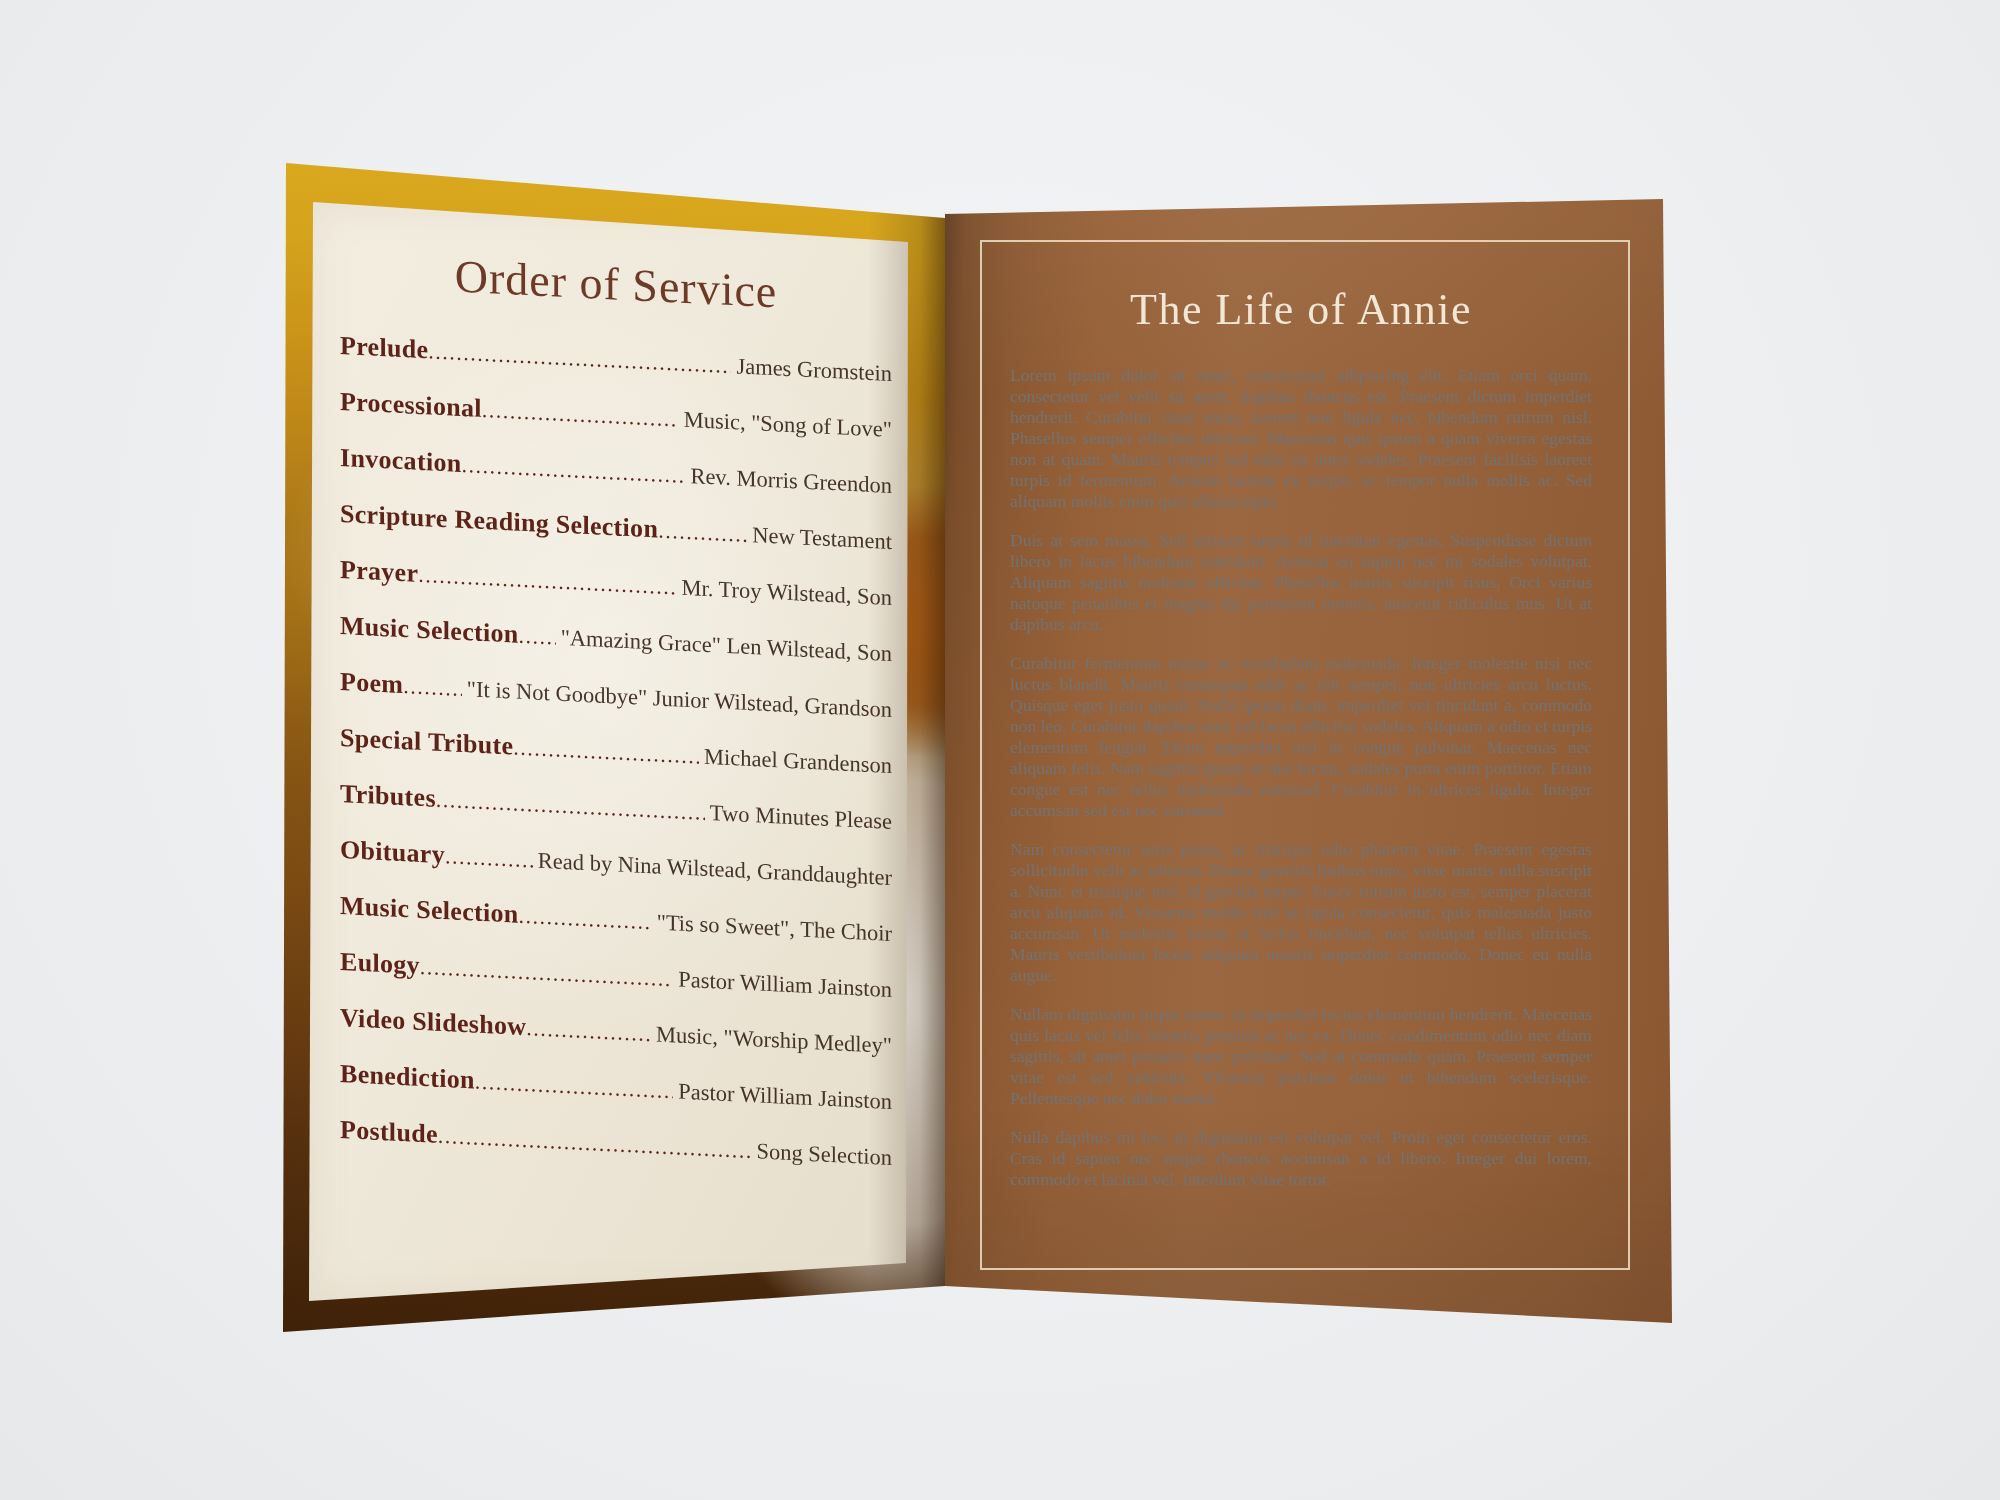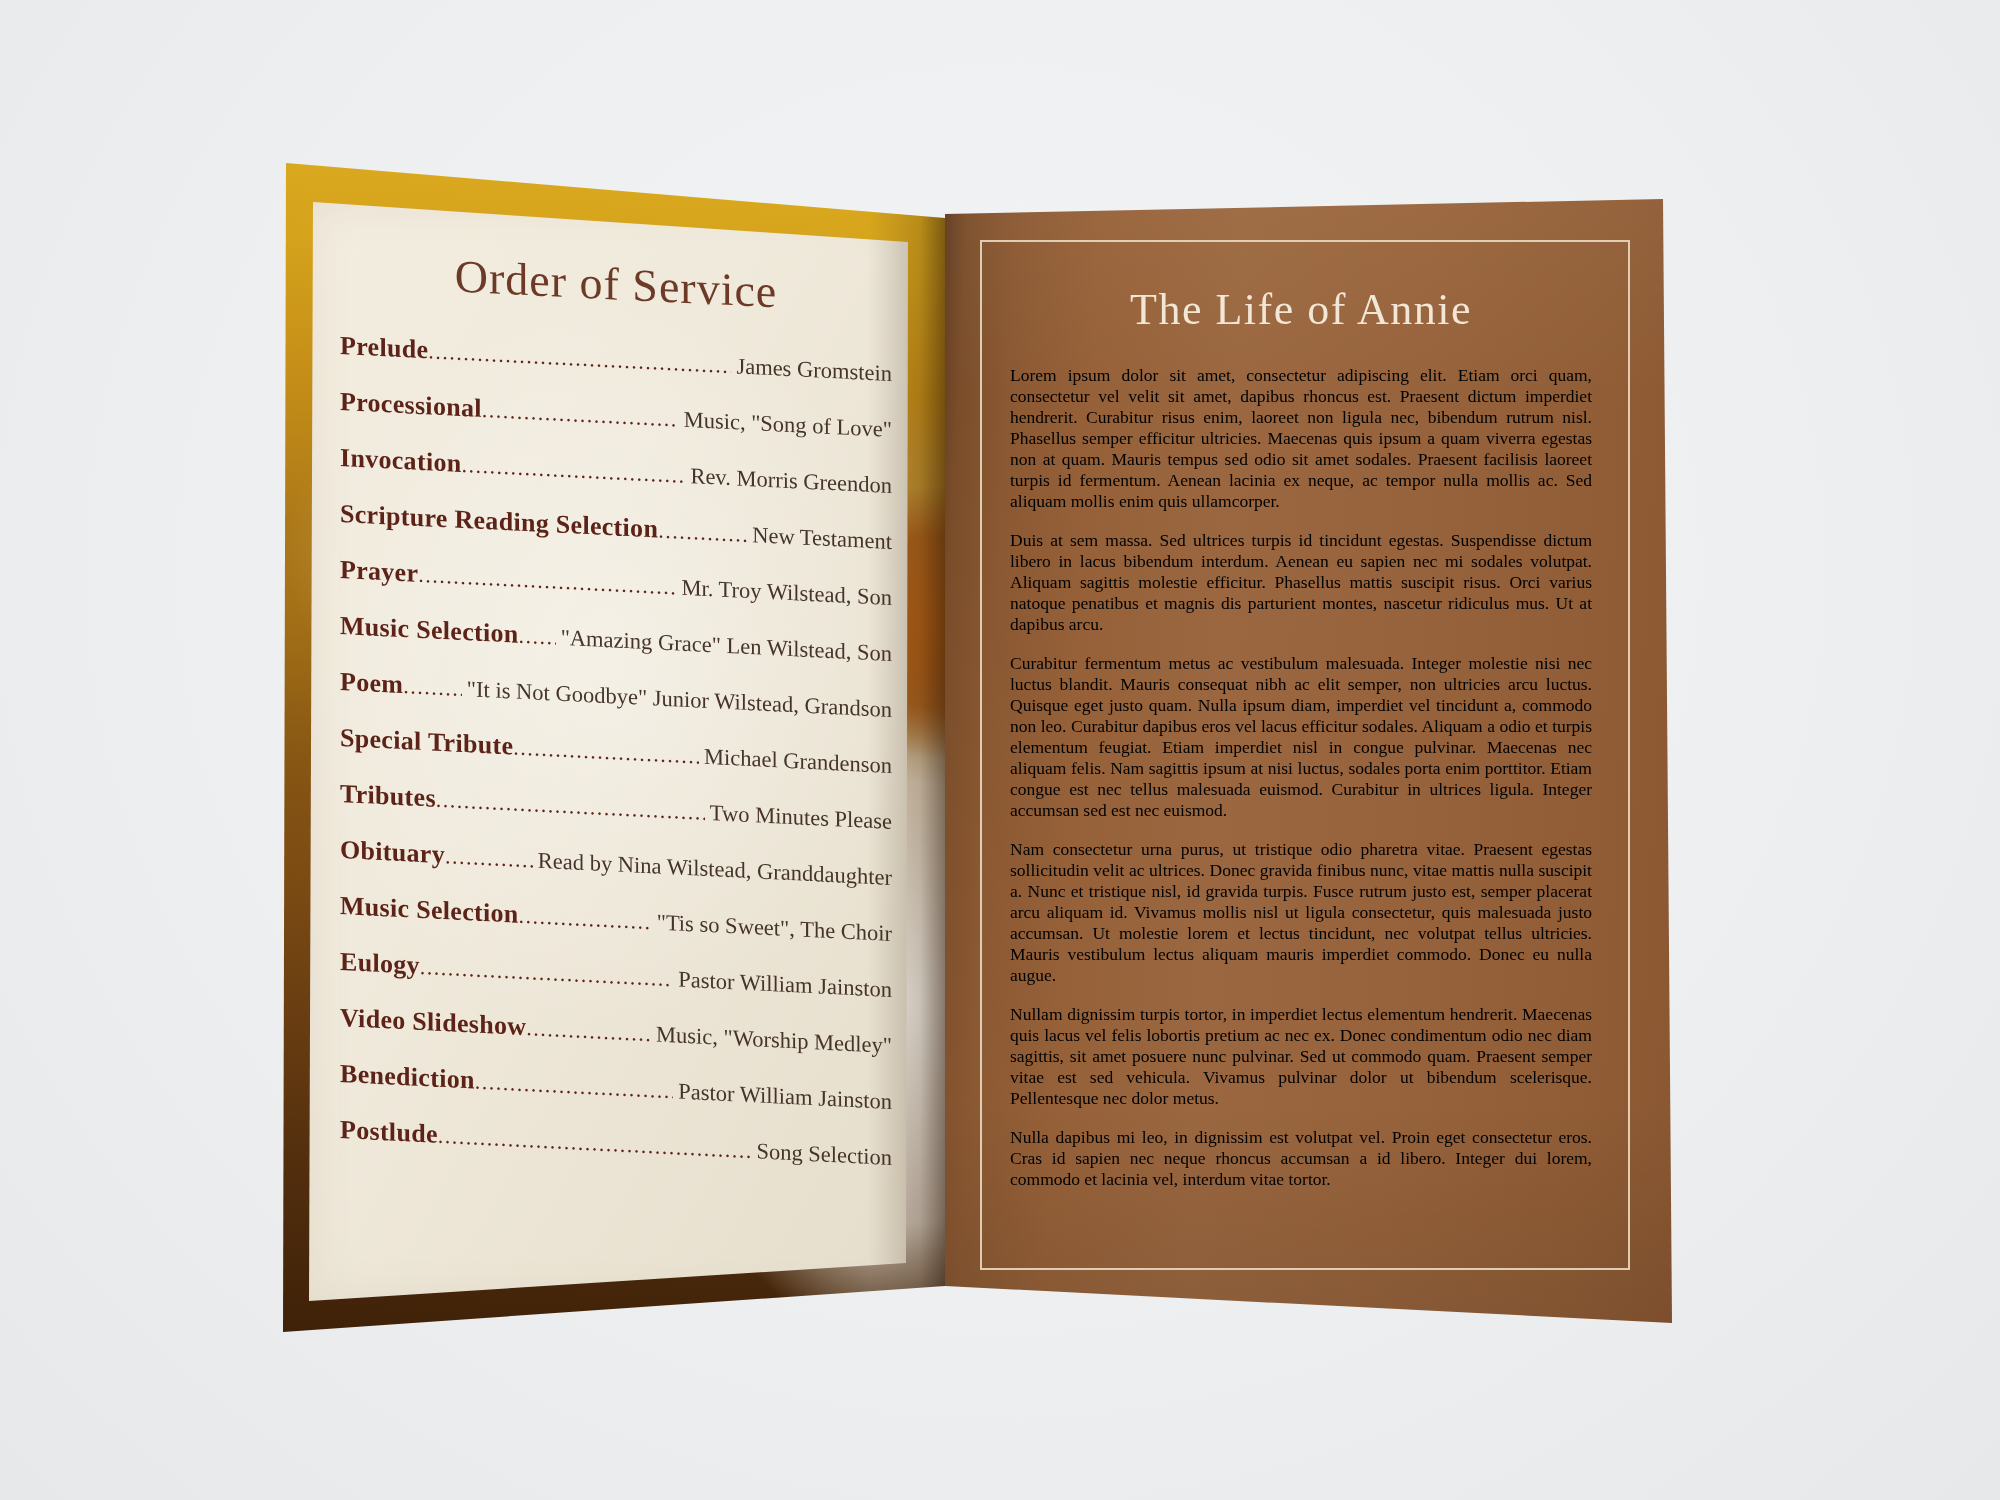--- a/index.html
+++ b/index.html
@@ -70,21 +70,21 @@
     position:absolute;left:35px;top:48px;width:646px;height:1026px;
     border:2px solid #E8D7BC;opacity:0.92;
   }
   .life-content{position:absolute;left:65px;top:92px;width:582px;}
   .life-title{
     margin:0 0 30px 0;text-align:center;
     font-size:44px;font-weight:400;letter-spacing:1.5px;color:#F2E7D6;
   }
   .life-paragraphs p{
     margin:0 0 18px 0;
-    font-size:17.5px;line-height:21px;color:#000000;
+    font-size:17.5px;line-height:21px;color:#737373;
     text-align:justify;text-justify:inter-word;
   }
 </style>
 </head>
 <body>
 
 <div class="scene">
 
   <div class="page-left">
     <div class="photo"></div>

